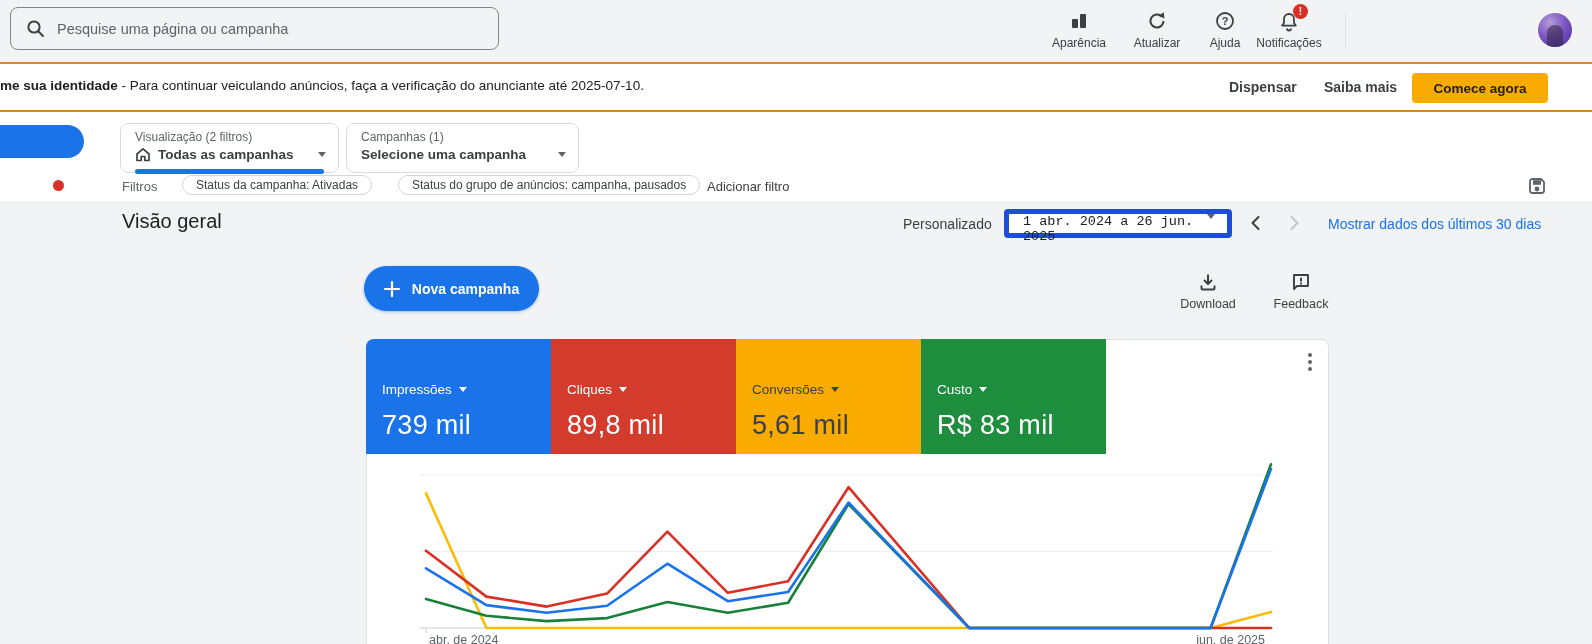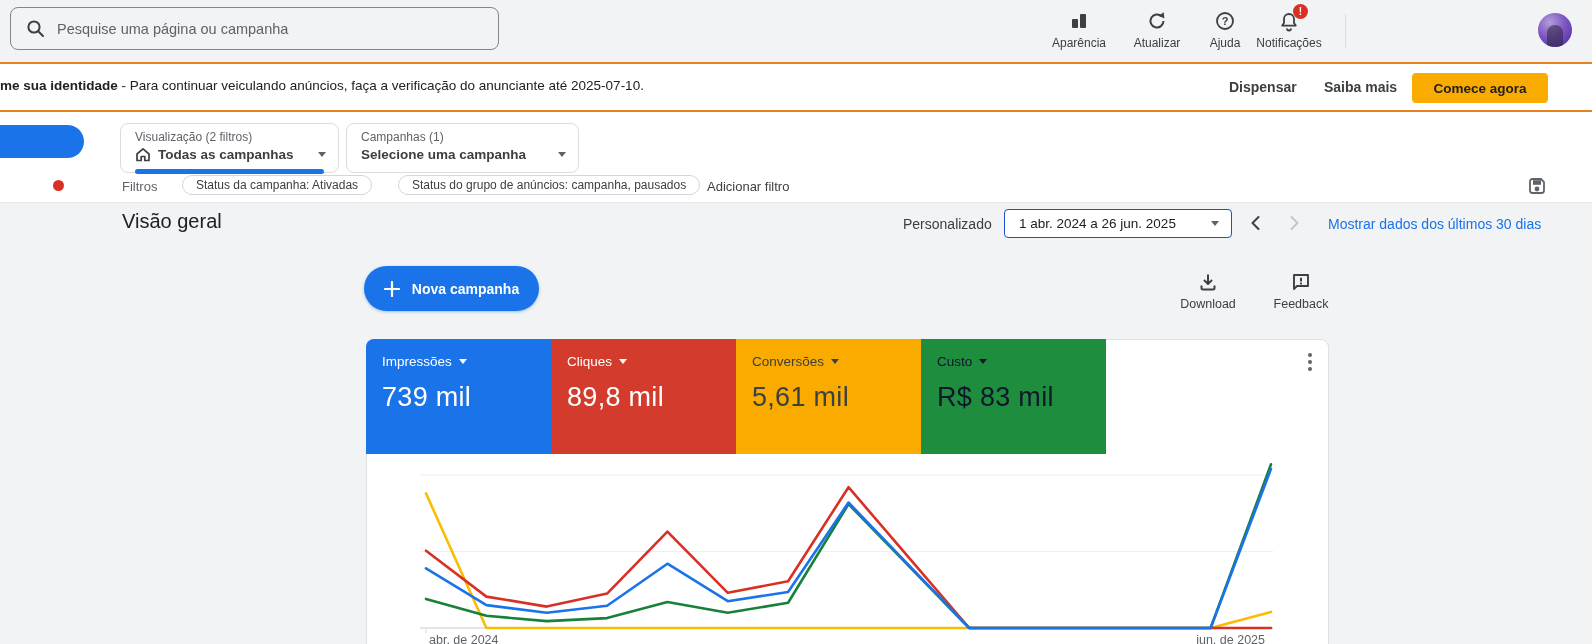--- a/index.html
+++ b/index.html
@@ -75,43 +75,43 @@
     display:flex; align-items:center; padding:0 13px; font-size:12px; font-weight:normal;
     color:#3c4043; background:#fff; cursor:pointer; white-space:nowrap; }
   #chip-1 { left:182px; } #chip-2 { left:398px; }
   #add-filter { left:707px; top:179px; font-size:13px; color:#404040; cursor:pointer; }
   #save-icon { left:1527px; top:176px; cursor:pointer; }
 
   
   #page-title { left:122px; top:210px; font-size:20px; color:#202124; }
   #date-mode { left:903px; top:216px; font-size:14px; color:#3c4043; }
   #date-box { left:1004px; top:209px; width:228px; height:29px; background:#fff;
-    border:1px solid #1d4ed8; border-radius:4px; display:flex; align-items:center;
-    padding:0 12px 0 14px; font-size:13.5px; color:#202124; cursor:pointer; }
+    border:5px solid #1d4ed8; border-radius:4px; display:flex; 
+    padding:0 12px 0 14px; font-size:13.5px; color:#202124; cursor:pointer;font-family:Liberation Mono, monospace; }
   #date-box .caret { margin-left:auto; color:#5f6368; }
   .date-nav { top:215px; width:16px; height:16px; cursor:pointer; }
   #nav-prev { left:1248px; } #nav-next { left:1286px; }
   #last30-link { left:1328px; top:216px; font-size:14px; color:#1a73e8; cursor:pointer; white-space:nowrap; }
 
   
   #new-campaign { left:364px; top:266px; width:175px; height:45px; border-radius:22.5px;
     background:#1a73e8; color:#fff; display:flex; align-items:center; justify-content:center;
     gap:12px; font-size:14px; font-weight:bold; cursor:pointer;
     box-shadow:0 1px 3px rgba(26,115,232,.4); }
   .mini-action { top:272px; width:70px; display:flex; flex-direction:column; align-items:center;
     gap:5px; font-size:12.5px; color:#3c4043; cursor:pointer; }
   #dl-action { left:1173px; } #fb-action { left:1266px; }
 
   
   #card { left:366px; top:339px; width:963px; height:312px; background:#fff;
     border:1px solid #dfe1e5; border-radius:8px 8px 0 0; }
   #metrics { position:absolute; left:-1px; top:-1px; width:740px; height:115px; display:flex; }
   .metric-card { flex:1; padding:15px 0 0 16px; cursor:pointer; }
   .metric-card:first-child { border-top-left-radius:8px; }
-  .metric-card .m-label { display:flex; align-items:center; gap:7px; font-size:13.5px; }
+  .metric-card .m-label { display:flex; align-items:center; gap:7px; font-size:13.5px;margin-top:28px; }
   .metric-card .m-value { margin-top:13px; font-size:27px; letter-spacing:.3px; }
   #kebab { position:absolute; left:936px; top:11px; width:14px; height:22px; display:flex;
     flex-direction:column; align-items:center; justify-content:space-between; padding:2px 0;
     cursor:pointer; }
   #kebab i { width:4px; height:4px; border-radius:50%; background:#5f6368; }
   #overview-chart { position:absolute; left:0; top:100px; width:961px; height:212px; }
   .tick-label { position:absolute; top:293px; font-size:12.5px; color:#5f6368; }
   #tick-0 { left:62px; } #tick-1 { left:786px; width:112px; text-align:right; }
 
   svg.icon { display:block; }
@@ -305,21 +305,21 @@
         </div>
       <div class="m-value">89,8 mil</div>
     </div>
     <div class="metric-card" style="background: rgb(249, 171, 0); color: rgb(60, 64, 67);">
       <div class="m-label">
           <span>Conversões</span>
           <span class="caret"></span>
         </div>
       <div class="m-value">5,61 mil</div>
     </div>
-    <div class="metric-card" style="background: rgb(30, 142, 62); color: #0f172a;">
+    <div class="metric-card" style="background: rgb(30, 142, 62); color: #ffffff;">
       <div class="m-label">
           <span>Custo</span>
           <span class="caret"></span>
         </div>
       <div class="m-value">R$ 83 mil</div>
     </div>
   </div>
 
   <div id="kebab">
       <i></i>

